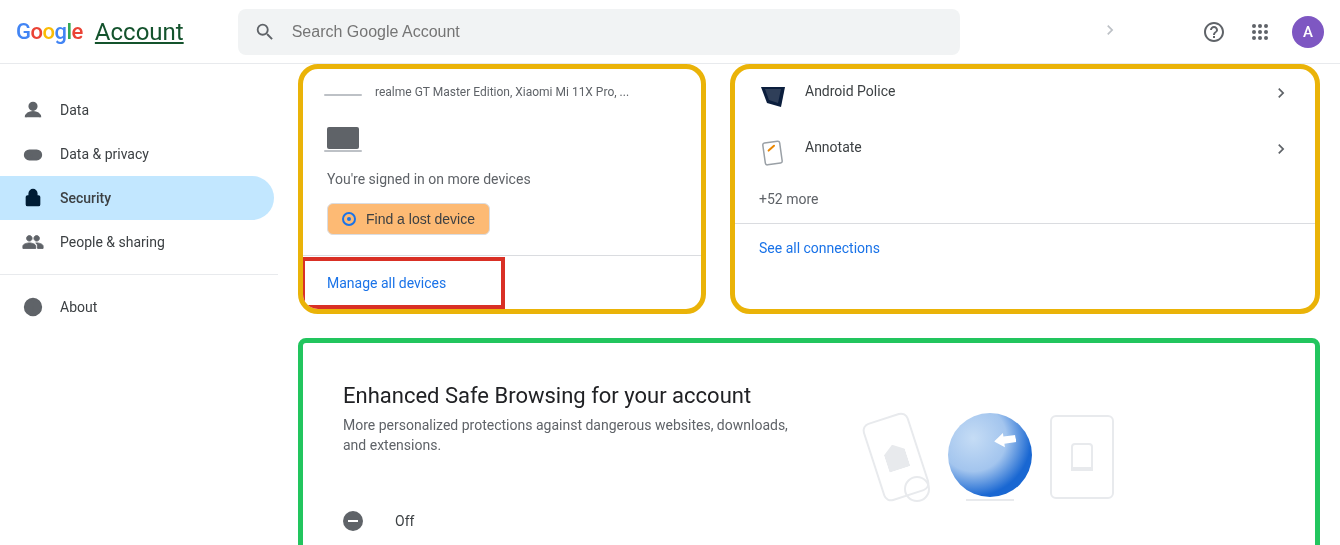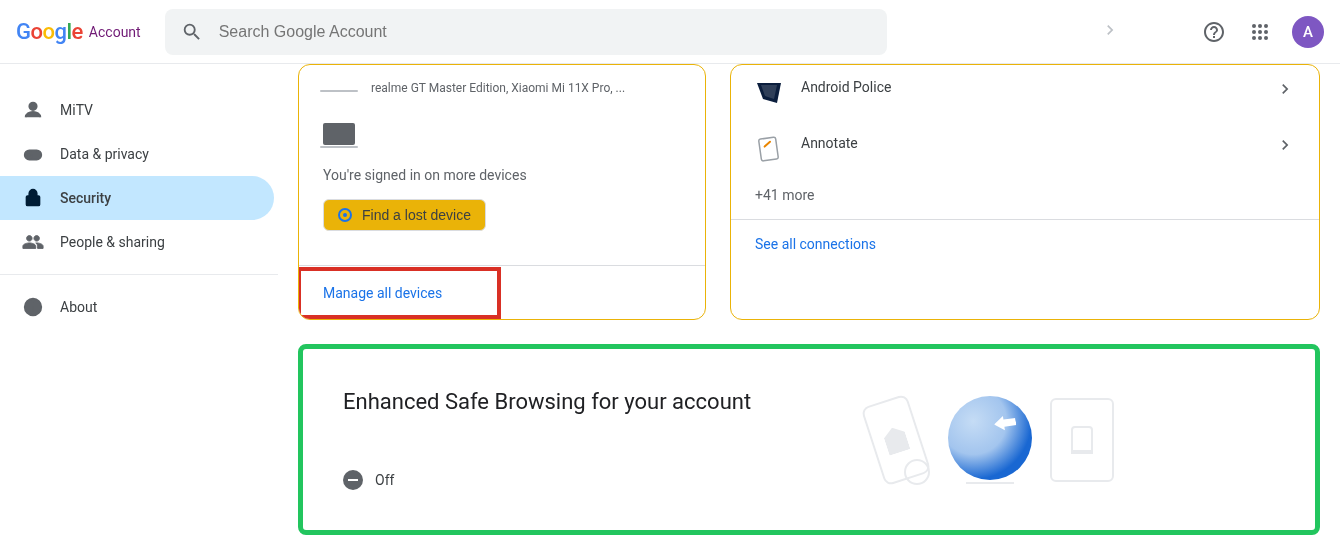--- a/index.html
+++ b/index.html
@@ -15,37 +15,39 @@
   .header {
     height: 64px;
     display: flex;
     align-items: center;
     padding: 0 16px;
     border-bottom: 1px solid #e8eaed;
   }
   .logo-wrap {
     display: flex;
     align-items: center;
-    gap: 6px;
+    gap: 12px;
+    margin-right: 30px;
   }
   .logo-google {
     font-size: 22px;
     font-weight: 500;
     letter-spacing: -0.5px;
   }
   .logo-g1 { color: #4285F4; }
   .logo-o1 { color: #EA4335; }
   .logo-o2 { color: #FBBC05; }
   .logo-g2 { color: #4285F4; }
   .logo-l  { color: #34A853; }
   .logo-e  { color: #EA4335; }
   .logo-account {
-    font-size: 14px;
-    color: #701a75;
+    font-size: 24px;
+    color: #14532d;
     font-weight: 400;
+    text-decoration: underline;
   }
   .search {
     flex: 0 0 722px;
     height: 46px;
     background: #f1f3f4;
     border-radius: 8px;
     display: flex;
     align-items: center;
     padding: 0 16px;
     margin-left: 24px;
@@ -129,22 +131,22 @@
     position: relative;
     padding: 0 20px;
   }
   .cards-row {
     display: flex;
     gap: 24px;
     margin-bottom: 24px;
   }
   .card {
     background: #fff;
-    border: 1px solid #eab308;
-    border-radius: 12px;
+    border: 5px solid #eab308;
+    border-radius: 20px;
     flex: 1;
     overflow: hidden;
   }
   .card-left { width: 408px; flex: 0 0 408px; }
   .card-right { flex: 1; }
   .device-row {
     display: flex;
     align-items: center;
     padding: 14px 24px;
     cursor: pointer;
@@ -169,21 +171,21 @@
     border-radius: 1px;
   }
   .device-info .title { font-size: 14px; color: #202124; }
   .device-info .sub { font-size: 12px; color: #5f6368; margin-top: 2px; }
   .more-sessions { font-size: 14px; color: #5f6368; padding: 8px 24px 16px; }
   .find-device {
     margin: 0 24px 20px;
     height: 32px;
     border: 1px solid #dadce0;
     border-radius: 6px;
-    background: #eab308;
+    background: #fdba74;
     display: inline-flex;
     align-items: center;
     padding: 0 14px;
     font-size: 14px;
     color: #3c4043;
     cursor: pointer;
   }
   .find-device .target {
     width: 14px; height: 14px;
     border: 2px solid #1a73e8;
@@ -208,21 +210,21 @@
     cursor: pointer;
   }
   .card-footer.highlight {
     outline: 4px solid #d93025;
     outline-offset: -2px;
     display: inline-block;
     width: 200px;
     border-top: none;
     margin-top: 1px;
   }
-  .card-left .footer-wrap { border-top: 1px solid #dadce0; padding: 2px 0; margin-top: 14px;}
+  .card-left .footer-wrap { border-top: 1px solid #dadce0; padding: 2px 0;}
   
   .conn-row {
     display: flex;
     align-items: flex-start;
     padding: 14px 24px;
     cursor: pointer;
   }
   .conn-icon {
     width: 28px;
     height: 28px;
@@ -260,21 +262,21 @@
     align-items: center;
     justify-content: center;
     margin-right: 12px;
   }
   .status-dot::before {
     content: '';
     width: 10px;
     height: 2px;
     background: #fff;
   }
-  .status-label { font-size: 14px; color: #3c4043; }
+  .status-label { font-size: 14px; color: #3c4043; margin-left: 20px; }
   .illustration {
     flex: 0 0 320px;
     display: flex;
     align-items: center;
     justify-content: center;
     gap: 18px;
   }
   .illus-phone {
     width: 48px; height: 82px;
     border: 2px solid #e8eaed;
@@ -365,21 +367,21 @@
 </div>
 
 <div class="body">
 
   <div class="sidebar">
     <div class="nav-item">
       <svg viewBox="0 0 24 24" fill="none" stroke-width="2">
           <circle cx="12" cy="8" r="4"></circle>
           <path d="M4 20c0-4 4-6 8-6s8 2 8 6"></path>
         </svg>
-      <span>MiTV</span>
+      <span>Data</span>
     </div>
     <div class="nav-item">
       <svg viewBox="0 0 24 24" fill="none" stroke-width="2">
           <rect x="3" y="8" width="18" height="10" rx="5"></rect>
           <circle cx="8" cy="13" r="3" fill="#5f6368"></circle>
         </svg>
       <span>Data &amp; privacy</span>
     </div>
     <div class="nav-item active">
       <svg viewBox="0 0 24 24" fill="none" stroke-width="2">
@@ -449,28 +451,29 @@
                 <path d="M8 10 L14 6" stroke="#ea8600" stroke-width="2" stroke-linecap="round" transform="rotate(-8 12 13)"></path>
               </svg>
           </div>
           <div class="conn-label">Annotate</div>
           <div class="chevron-r">
             <svg width="20" height="20" viewBox="0 0 24 24" fill="currentColor">
                 <path d="M8.59 16.59L13.17 12 8.59 7.41 10 6l6 6-6 6-1.41-1.41z"></path>
               </svg>
           </div>
         </div>
-        <div class="more-items">+41 more</div>
+        <div class="more-items">+52 more</div>
         <div class="card-footer">See all connections</div>
       </div>
     </div>
 
     <div class="wide-card">
       <div class="wide-text">
         <h2>Enhanced Safe Browsing for your account</h2>
+        <p>More personalized protections against dangerous websites, downloads, and extensions.</p>
         <div class="status-row">
           <div class="status-dot"></div>
           <div class="status-label">Off</div>
         </div>
       </div>
       <div class="illustration">
         <div style="display:flex;align-items:flex-end;">
           <div class="illus-phone"></div>
           <div class="illus-smiley"></div>
         </div>

